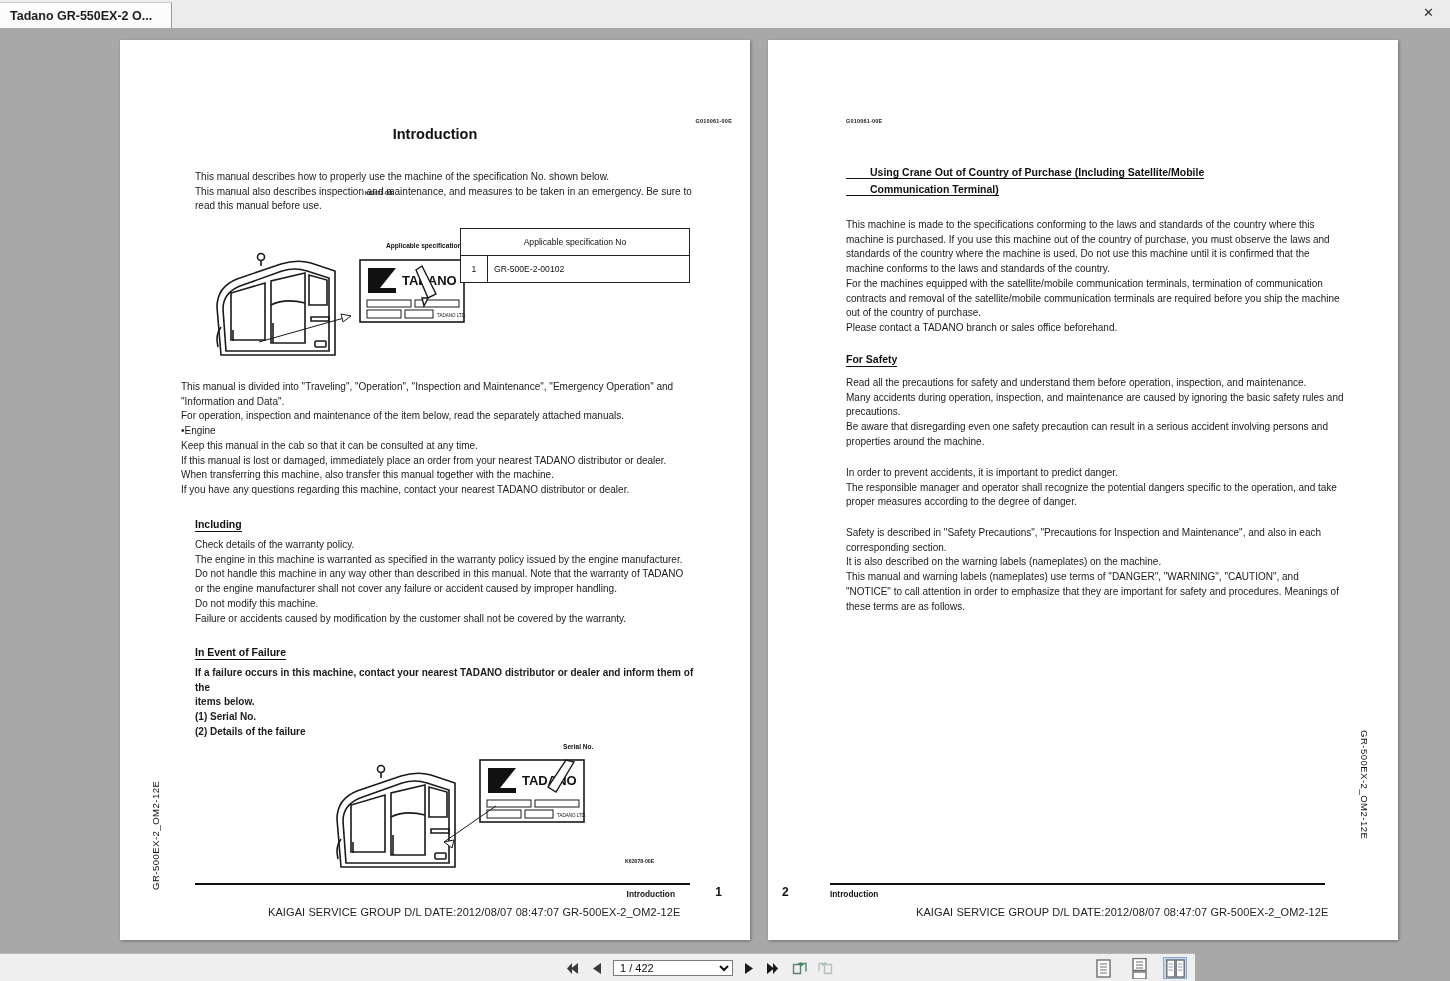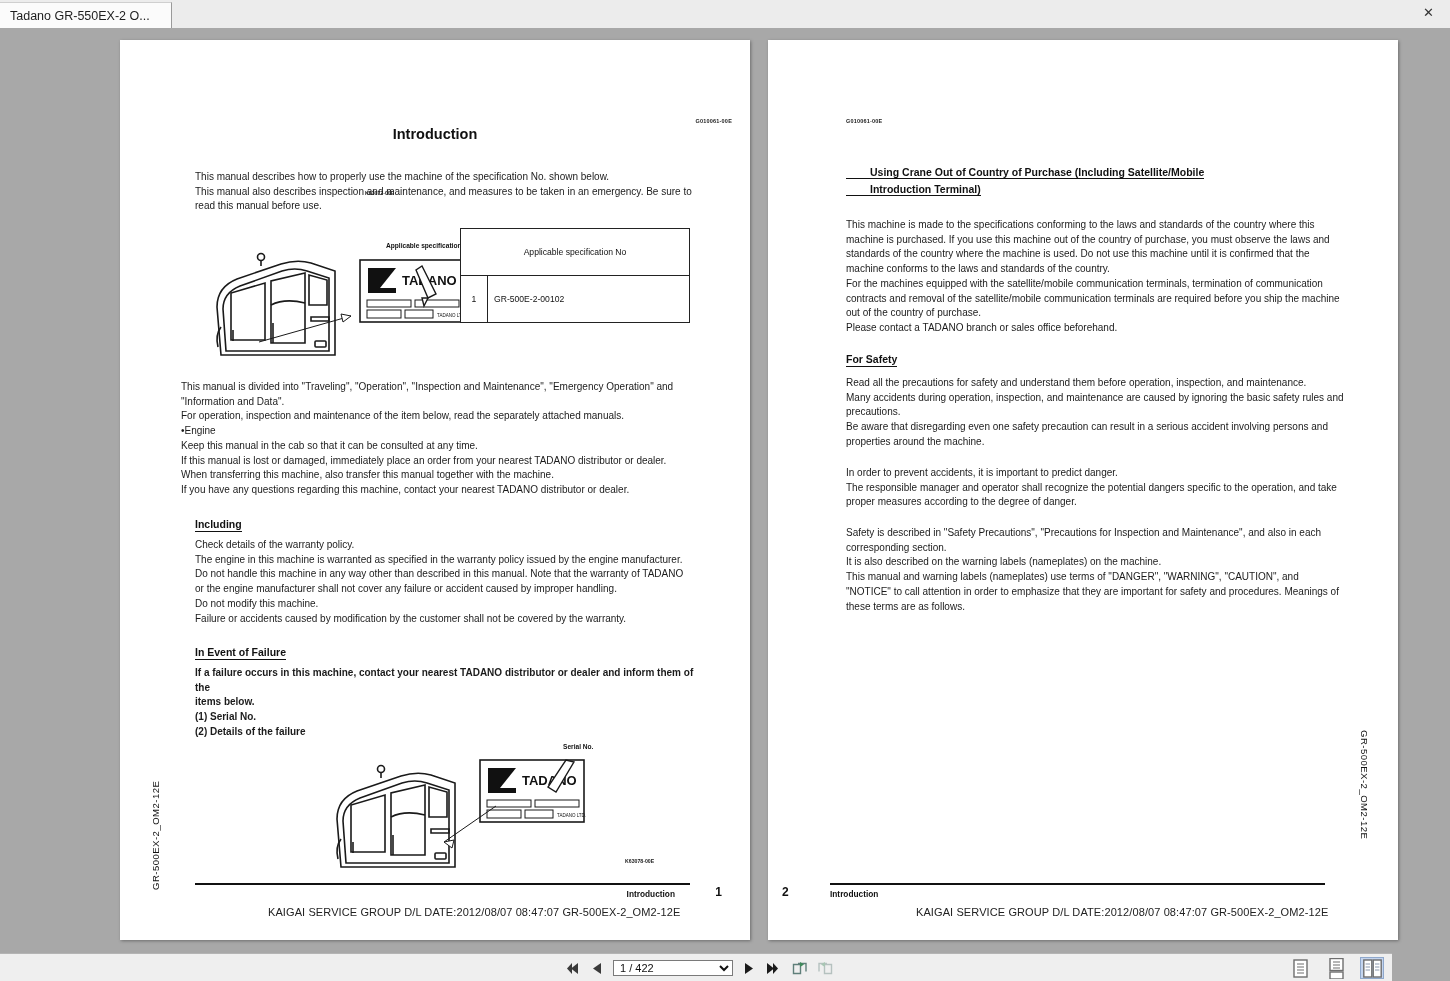--- a/index.html
+++ b/index.html
@@ -26,21 +26,21 @@
   .tab:after{
     content:"";position:absolute;right:-11px;top:0;width:22px;height:26px;
     background:#fbfbfb;
     transform:skewX(22deg);
     border-right:1px solid #9a9a9a;
     border-top:1px solid #cfcfcf;
     z-index:-1;
   }
   .tab-title{
     font-size:12.5px;color:#1e1e1e;margin-left:10px;
-    white-space:nowrap;overflow:hidden;
+    white-space:nowrap;overflow:hidden;font-weight:bold;
   }
   .tab-close{
     position:absolute;right:14px;top:5px;width:15px;height:15px;
     font-size:13px;line-height:15px;text-align:center;color:#333;
     cursor:pointer;
   }
   
   .viewer{
     position:absolute;left:0;top:28px;width:1450px;height:925px;
     background:#a8a8a8;
@@ -71,21 +71,21 @@
     border-bottom:1.5px solid #111;padding-bottom:1px;display:inline-block;
   }
   .sec-head.two-line{line-height:17px;border-bottom:none;}
   .sec-head.two-line span{border-bottom:1.5px solid #111;display:inline;padding-left:24px;}
 
   
   .spec-table{
     position:absolute;border:1px solid #222;border-collapse:collapse;
     font-size:8.6px;color:#111;background:#fff;
   }
-  .spec-table th,.spec-table td{border:1px solid #222;padding:18px 6px;}
+  .spec-table th,.spec-table td{border:1px solid #222;padding:8px 6px;}
   .spec-table th{font-weight:normal;text-align:center;}
   .spec-table td.num{width:14px;text-align:center;}
 
   
   .figcode{position:absolute;font-size:5.2px;font-weight:bold;color:#1a1a1a;}
 
   
   .side-label{
     position:absolute;font-size:9.5px;color:#111;letter-spacing:.5px;
     writing-mode:vertical-rl;
@@ -93,21 +93,21 @@
   .side-label.flip{transform:rotate(180deg);}
 
   
   .foot-rule{position:absolute;height:1.6px;background:#111;}
   .foot-sec{position:absolute;font-size:8.3px;font-weight:bold;color:#111;}
   .foot-pageno{position:absolute;font-size:12px;font-weight:bold;color:#111;}
   .foot-stamp{position:absolute;font-size:11px;color:#222;letter-spacing:.1px;}
 
   
   .toolbar{
-    position:absolute;left:0;top:953px;width:1392px;height:28px;
+    position:absolute;left:0;top:953px;width:1195px;height:28px;
     background:#efefef;border-top:1px solid #b4b4b4;
   }
   .tb-center{
     position:absolute;left:565px;top:0;height:28px;
     display:flex;align-items:center;gap:7px;
   }
   .tb-btn{
     width:17px;height:17px;display:flex;align-items:center;justify-content:center;
     cursor:pointer;
   }
@@ -272,21 +272,21 @@
     </div>
   </div>
 
   <div class="page page-right">
     <div class="page-inner">
 
       <div class="hdrcode" style="left:78px;top:78px;">G010061-00E</div>
 
       <div class="sec-head two-line" style="left:78px;top:124px;width:470px;">
         <span>Using Crane Out of Country of Purchase (Including Satellite/Mobile</span><br>
-        <span>Introduction Terminal)</span>
+        <span>Communication Terminal)</span>
       </div>
 
       <div class="body-text" style="left:78px;top:178px;width:505px;">This machine is made to the specifications conforming to the laws and standards of the country where this
 machine is purchased. If you use this machine out of the country of purchase, you must observe the laws and
 standards of the country where the machine is used. Do not use this machine until it is confirmed that the
 machine conforms to the laws and standards of the country.
 For the machines equipped with the satellite/mobile communication terminals, termination of communication
 contracts and removal of the satellite/mobile communication terminals are required before you ship the machine
 out of the country of purchase.
 Please contact a TADANO branch or sales office beforehand.</div>

